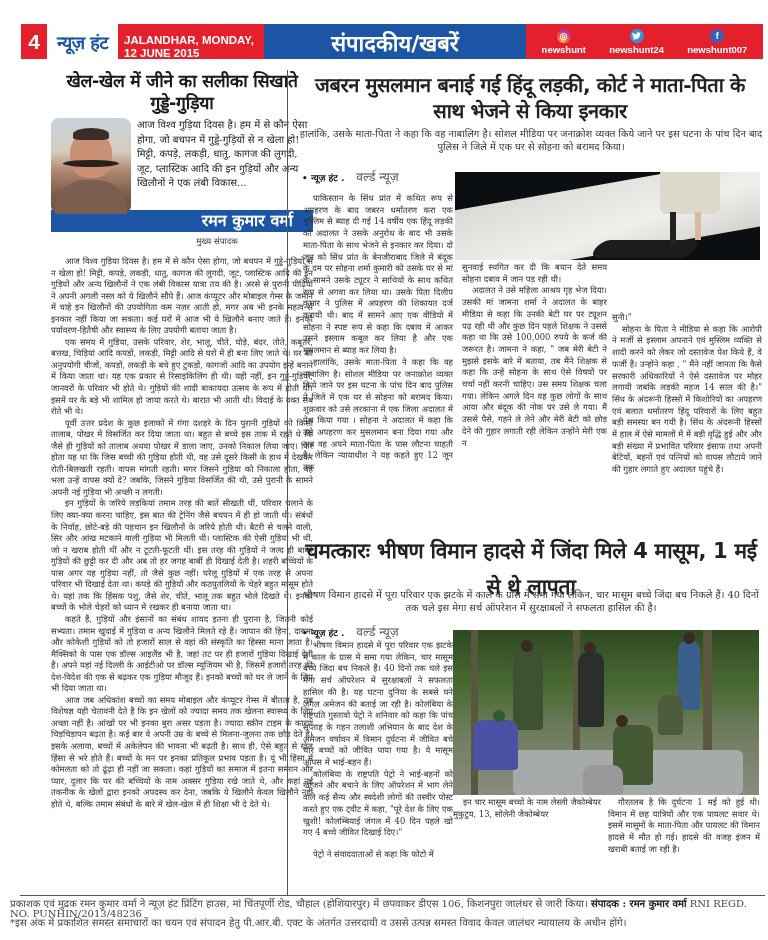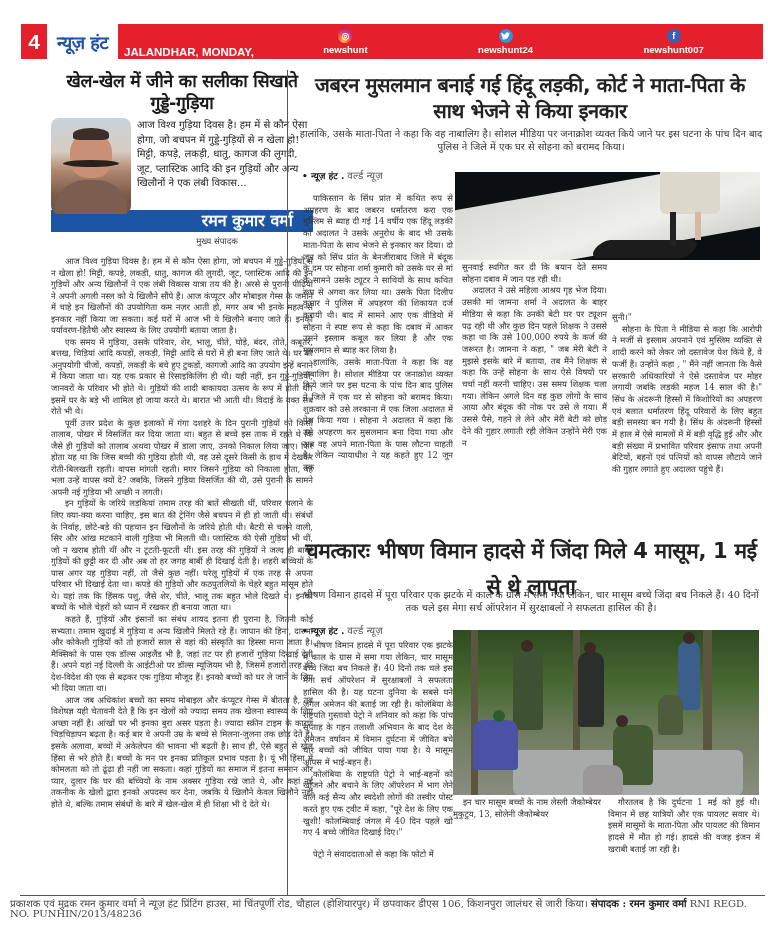--- a/index.html
+++ b/index.html
@@ -3,21 +3,21 @@
 <meta charset="utf-8">
 <style>
   * { box-sizing: border-box; margin: 0; padding: 0; }
   html, body { width: 768px; height: 940px; background: #ffffff; overflow: hidden; }
   body { font-family: "DejaVu Serif", serif; color: #222; position: relative; }
 
   
   .masthead { position: absolute; top: 24px; left: 21px; width: 742px; height: 35px; display: flex; }
   .page-num { width: 26px; height: 35px; background: #e4202c; color: #fff; font-family: "Liberation Sans", sans-serif; font-weight: bold; font-size: 21px; display: flex; align-items: center; justify-content: center; }
   .brand { width: 71px; height: 35px; background: #fff; color: #1c55a6; font-family: "DejaVu Sans", sans-serif; font-weight: bold; font-size: 18px; display: flex; align-items: center; justify-content: center; letter-spacing: -0.5px; }
-  .dateline { width: 146px; height: 35px; background: #e4202c; color: #fff; font-family: "Liberation Sans", sans-serif; font-weight: bold; font-size: 11.5px; line-height: 13px; padding: 22px 0 0 6px; }
+  .dateline { width: 146px; height: 35px; background: #e4202c; color: #fff; font-family: "Liberation Sans", sans-serif; font-weight: bold; font-size: 11.5px; line-height: 13px; padding: 10px 0 0 6px; }
   .section-title { width: 262px; height: 35px; background: #1c55a6; color: #fff; font-family: "DejaVu Sans", sans-serif; font-weight: bold; font-size: 22px; display: flex; align-items: center; justify-content: center; }
   .social { flex: 1; height: 35px; background: #e4202c; display: flex; justify-content: space-around; align-items: center; padding: 0 4px; }
   .social-item { display: flex; flex-direction: column; align-items: center; color: #fff; font-family: "Liberation Sans", sans-serif; font-weight: bold; font-size: 9.5px; }
   .social-icon { width: 14px; height: 14px; border-radius: 50%; display: flex; align-items: center; justify-content: center; color: #fff; font-size: 9px; font-weight: bold; margin-bottom: 1px; }
   .ig { background: radial-gradient(circle at 30% 100%, #fdcb52 0%, #fd5e3b 40%, #c1368f 70%, #6c3dc6 100%); }
   .tw { background: #3a8fd8; }
   .fb { background: #3b5fb4; }
 
   
   .left-col { position: absolute; top: 70px; left: 20px; width: 262px; margin-left: 31px; }
@@ -33,21 +33,21 @@
   .author-bar { position: relative; margin-top: 2px; margin-left: 0; height: 22px; background: #1c55a6; color: #fff; font-family: "DejaVu Sans", sans-serif; font-weight: bold; font-size: 16px; text-align: right; padding-right: 20px; line-height: 22px; }
   .author-role { text-align: center; font-size: 8.5px; color: #333; margin-top: 3px; padding-left: 70px; }
   .ed-body { margin-top: 10px; font-size: 8.4px; line-height: 11.55px; color: #333; text-align: justify; }
   .ed-body p { text-indent: 14px; }
 
   
   .story1-headline { position: absolute; top: 72px; left: 300px; width: 460px; text-align: center; font-family: "DejaVu Sans", sans-serif; font-weight: bold; font-size: 20px; line-height: 26px; color: #222; letter-spacing: -0.4px; }
   .story1-deck { position: absolute; top: 127px; left: 296px; width: 470px; text-align: center; font-size: 9.8px; line-height: 13px; color: #333; }
   .byline { font-family: "DejaVu Sans", sans-serif; font-size: 9px; color: #333; }
   .byline b { font-weight: bold; color: #1a1a1a; }
-  .byline .sub { color: #555; font-size: 10px; }
+  .byline .sub { color: #555; font-size: 12px; margin-left: 9px; }
   .s1-byline { position: absolute; top: 168px; left: 302px; }
   .col-text { font-size: 8.4px; line-height: 11.7px; color: #333; text-align: justify; }
   .col-text p { text-indent: 10px; }
   .s1-col1 { position: absolute; top: 193px; left: 303px; width: 150px; }
   .s1-photo { position: absolute; top: 172px; left: 455px; width: 305px; height: 88px; background: #0c0f12; overflow: hidden; }
   .s1-photo .floor { position: absolute; left: -10px; top: 40px; width: 340px; height: 70px; background: linear-gradient(170deg, #d9d9d6 0%, #efefec 60%, #cfcfcb 100%); transform: skewY(-10deg); transform-origin: left top; }
   .s1-photo .skirt { position: absolute; left: 205px; top: 0; width: 60px; height: 42px; background: #dcd8cc; border-radius: 0 0 6px 6px; }
   .s1-photo .leg1 { position: absolute; left: 215px; top: 40px; width: 6px; height: 34px; background: #222; }
   .s1-photo .leg2 { position: absolute; left: 240px; top: 40px; width: 6px; height: 28px; background: #d8b8a3; }
   .s1-photo .shadow { position: absolute; left: 140px; top: 68px; width: 100px; height: 18px; background: #1c1c1c; transform: skewX(-35deg); border-radius: 10px; }
@@ -74,20 +74,21 @@
 </head>
 <body>
 
 <header class="masthead">
   <div class="page-num">4</div>
   <div class="brand">न्यूज़ हंट</div>
   <div class="dateline">
     <div>JALANDHAR, MONDAY,</div>
     <div>12 JUNE 2015</div>
   </div>
+  <div class="section-title">संपादकीय/खबरें</div>
   <div class="social">
     <div class="social-item">
       <span class="social-icon ig">◎</span>
       <span>newshunt</span>
     </div>
     <div class="social-item">
       <span class="social-icon tw">
         <svg width="9" height="8" viewBox="0 0 24 20">
             <path fill="#fff" d="M24 2.4a9.8 9.8 0 0 1-2.8.8A4.9 4.9 0 0 0 23.3.5a9.9 9.9 0 0 1-3.1 1.2A4.9 4.9 0 0 0 11.8 6 14 14 0 0 1 1.7.9a4.9 4.9 0 0 0 1.5 6.6A4.9 4.9 0 0 1 1 6.9a4.9 4.9 0 0 0 3.9 4.8 4.9 4.9 0 0 1-2.2.1 4.9 4.9 0 0 0 4.6 3.4A9.9 9.9 0 0 1 0 17.2 14 14 0 0 0 7.5 19.4c9.1 0 14-7.5 14-14v-.6A10 10 0 0 0 24 2.4z"></path>
           </svg>
@@ -187,13 +188,14 @@
   <p>गौरतलब है कि दुर्घटना 1 मई को हुई थी। विमान में छह यात्रियों और एक पायलट सवार थे। इसमें मासूमों के माता-पिता और पायलट की विमान हादसे में मौत हो गई। हादसे की वजह इंजन में खराबी बताई जा रही है।</p>
 </div>
 
 <div class="footer-rule"></div>
 <footer class="imprint">
   <div>
     <span>प्रकाशक एवं मुद्रक रमन कुमार वर्मा ने न्यूज़ हंट प्रिंटिंग हाउस, मां चिंतपूर्णी रोड, चौहाल (होशियारपुर) में छपवाकर डीएस 106, किशनपुरा जालंधर से जारी किया।</span>
     <b>संपादक : रमन कुमार वर्मा</b>
     <span>RNI REGD. NO. PUNHIN/2013/48236</span>
   </div>
+  <div>*इस अंक में प्रकाशित समस्त समाचारों का चयन एवं संपादन हेतु पी.आर.बी. एक्ट के अंतर्गत उत्तरदायी व उससे उत्पन्न समस्त विवाद केवल जालंधर न्यायालय के अधीन होंगे।</div>
 </footer>
 
 </body></html>

